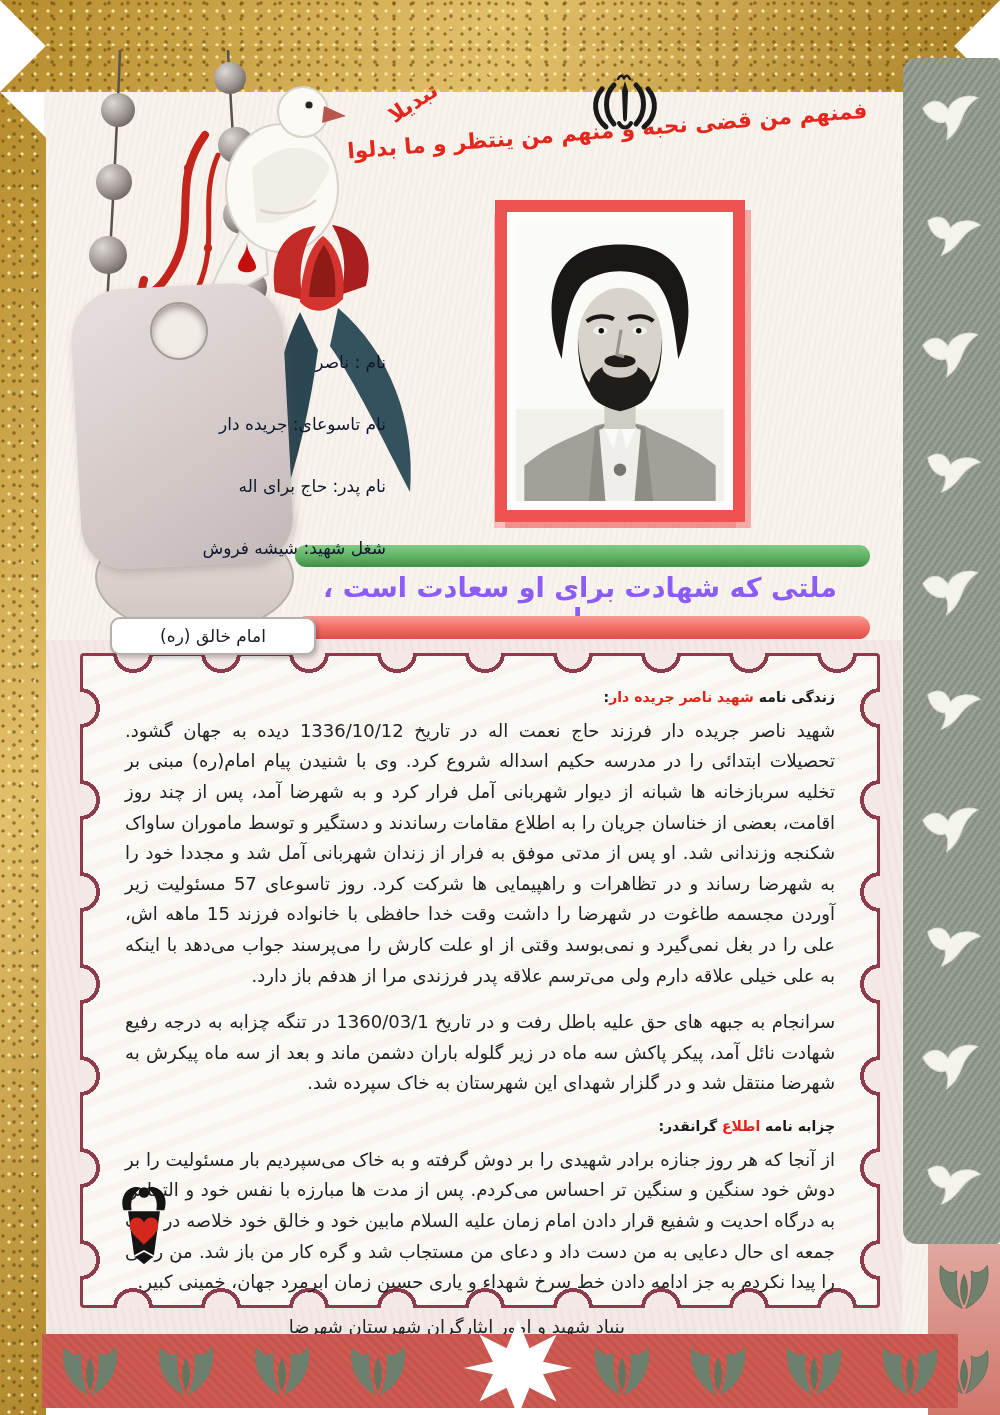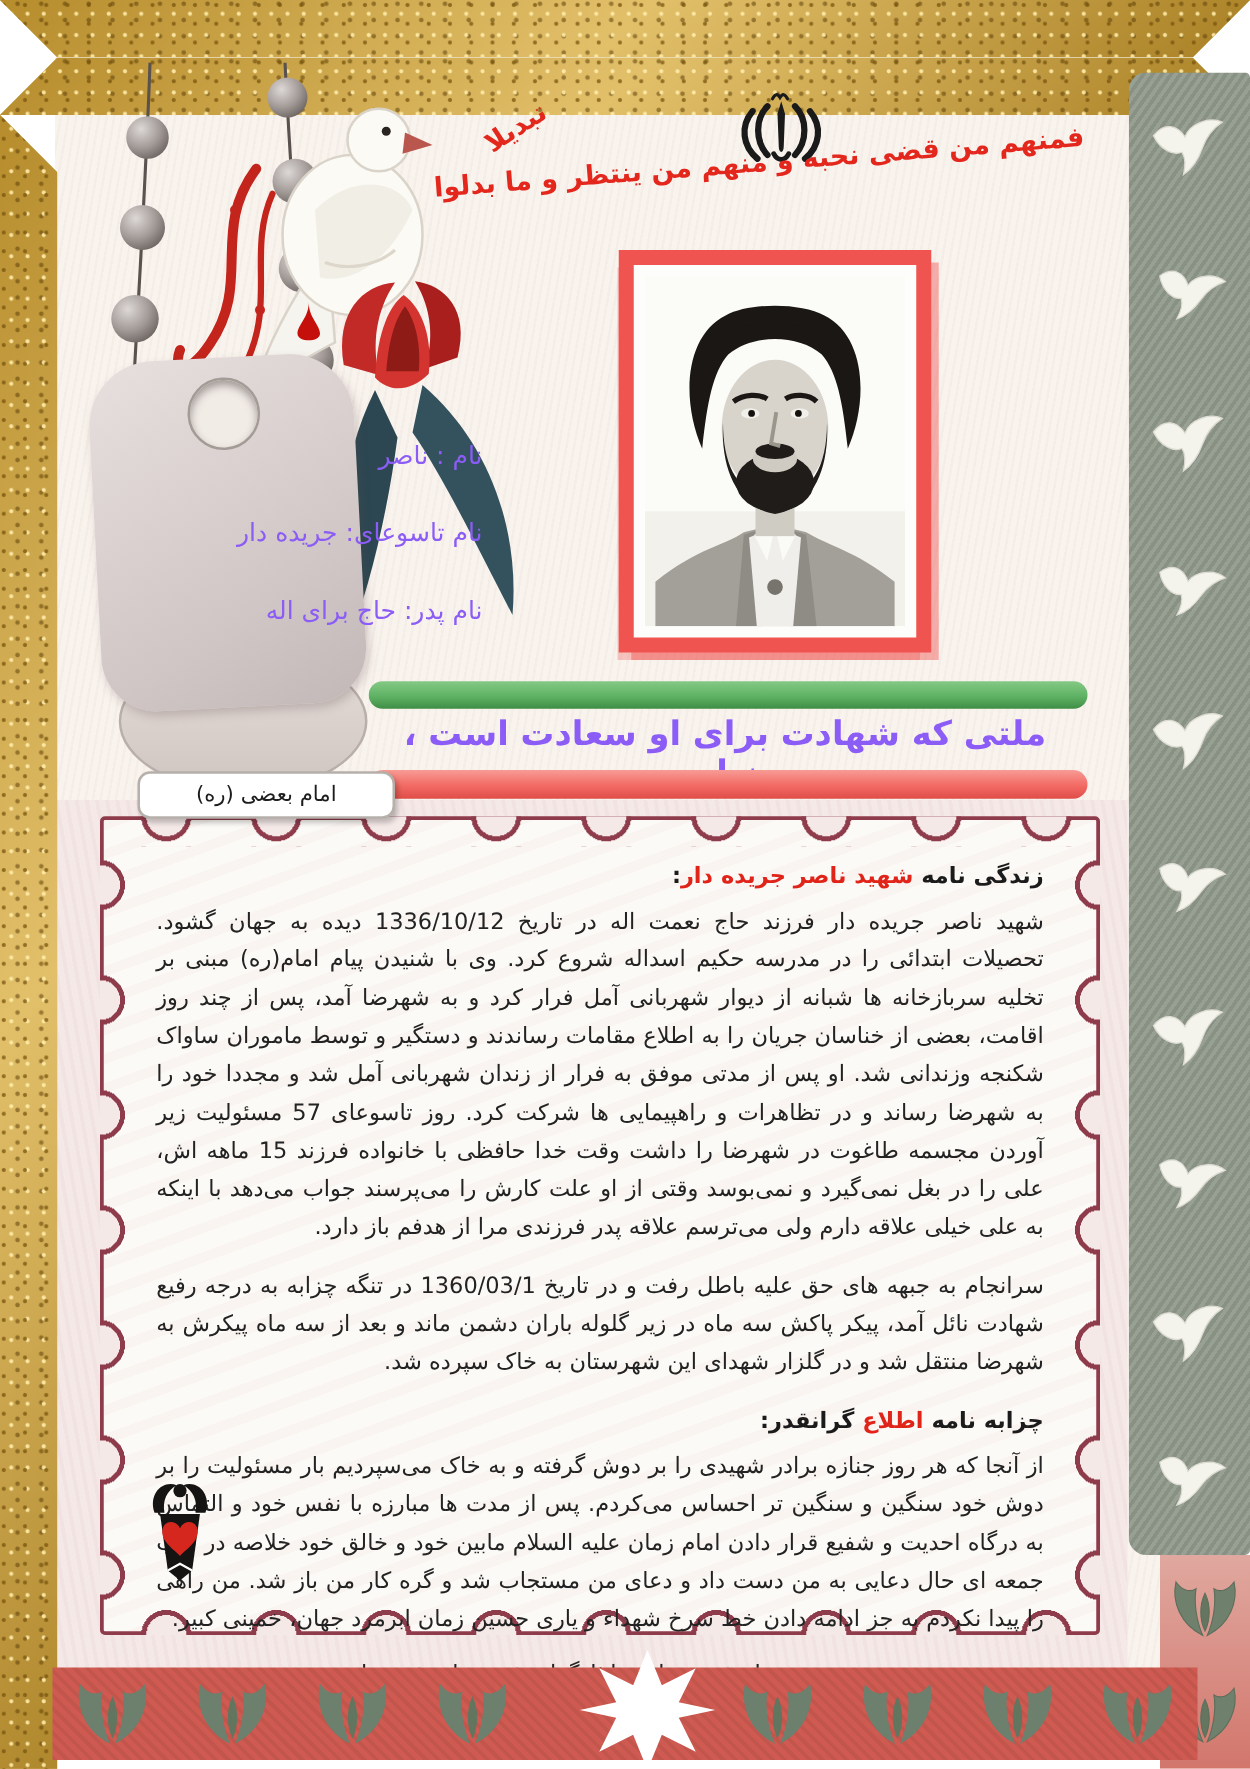--- a/index.html
+++ b/index.html
@@ -39,21 +39,21 @@
   .band-spacer{width:118px;height:10px;}
   .star{position:absolute;left:462px;top:1320px;z-index:8;}
   
   .tag{position:absolute;left:76px;top:286px;width:212px;height:280px;
     border-radius:52px 52px 44px 44px;transform:rotate(-3deg);
     background:linear-gradient(150deg,#e7e0de,#cfc5c4 70%,#c2b8b7);
     box-shadow:2px 4px 8px rgba(90,70,70,.25);z-index:3;}
   .tag-hole{position:absolute;left:50%;margin-left:-27px;top:16px;width:54px;height:54px;border-radius:50%;
     background:#f2ece7;border:2px solid #a39b96;box-shadow:inset 0 4px 7px rgba(60,50,50,.45);}
   .tag-text{position:absolute;left:86px;top:352px;width:300px;z-index:4;direction:rtl;
-    color:#8b5cf6;font-size:20px;}
+    color:#0f172a;font-size:17px;}
   .tag-text .line{height:62px;text-align:right;}
   .tag-text .l1{padding-left:0;padding-right:0;margin-right:-75px;} 
   .tag-text .line.l1{margin-right:0;padding-left:75px;}
   .tag-text .line.l2{padding-left:2px;}
   .tag-text .line.l3{padding-left:22px;}
   .tag-text .line.l4{padding-left:42px;}
   
   .photo{position:absolute;left:495px;top:200px;width:250px;height:322px;background:#ef5450;
     padding:0;box-sizing:border-box;z-index:3;
     box-shadow:8px 8px 0 -2px rgba(239,84,80,.45), -5px 10px 0 -4px rgba(239,84,80,.3);}
@@ -88,21 +88,21 @@
     background-image:radial-gradient(circle at 50% 100%,#f5e9e8 0 16px,#8e3c4c 16px 20px,rgba(0,0,0,0) 20px);
     background-size:88px 24px;background-repeat:repeat-x;background-position:0 100%;}
   .perf.left{top:6px;bottom:6px;left:-3px;width:24px;
     background-image:radial-gradient(circle at 0px 50%,#f5e9e8 0 16px,#8e3c4c 16px 20px,rgba(0,0,0,0) 20px);
     background-size:24px 92px;background-repeat:repeat-y;}
   .perf.right{top:6px;bottom:6px;right:-3px;width:24px;
     background-image:radial-gradient(circle at 100% 50%,#f5e9e8 0 16px,#8e3c4c 16px 20px,rgba(0,0,0,0) 20px);
     background-size:24px 92px;background-repeat:repeat-y;background-position:100% 0;}
   .stamp-content{position:relative;z-index:3;padding:30px 42px 0;direction:rtl;color:#232323;
     font-size:18px;line-height:1.7;}
-  .stamp-content h3{margin:0 0 4px;font-size:18px;font-weight:bold;color:#1b1b1b;}
+  .stamp-content h3{margin:0 0 4px;font-size:14px;font-weight:bold;color:#1b1b1b;}
   .stamp-content h3 .hl{color:#e02419;}
   .stamp-content p{margin:6px 0 0;text-align:justify;}
   .stamp-content .sig{margin:14px 210px 0 0;text-align:right;font-size:18px;}
   .mt{margin-top:16px !important;}
   .bonyad-logo{position:absolute;left:30px;bottom:38px;z-index:4;}
   
   .artwork{position:absolute;left:50px;top:50px;z-index:2;}
 </style>
 </head>
 <body>
@@ -181,20 +181,21 @@
 
   <div class="bowl"></div>
 
   <div class="tag">
     <div class="tag-hole"></div>
   </div>
   <div class="tag-text">
     <div class="line l1">نام : ناصر</div>
     <div class="line l2">نام تاسوعای: جریده دار</div>
     <div class="line l3">نام پدر: حاج برای اله</div>
+    <div class="line l4">شغل شهید: شیشه فروش</div>
   </div>
 
   <svg class="emblem" width="74" height="72" viewBox="0 0 74 70">
     <g stroke="#1a1a1a" fill="none" stroke-linecap="round">
       <path d="M26 14 C16 24 16 42 26 53" stroke-width="5"></path>
       <path d="M14 18 C4 30 6 46 18 56" stroke-width="5"></path>
       <path d="M48 14 C58 24 58 42 48 53" stroke-width="5"></path>
       <path d="M60 18 C70 30 68 46 56 56" stroke-width="5"></path>
       <path d="M31 52 C34 58 40 58 43 52" stroke-width="4"></path>
       <path d="M30 8 Q33 2 36 7 Q39 2 42 8" stroke-width="2.5"></path>
@@ -238,21 +239,21 @@
         <ellipse cx="119" cy="105" rx="7" ry="4" fill="#f0efe9"></ellipse>
           <circle cx="118" cy="105" r="2.6" fill="#14100e"></circle>
         <path d="M101 104 L97 128 L104 130" stroke="#9a968c" stroke-width="3" fill="none"></path>
       </svg>
     </div>
   </div>
 
   <div class="bar green"></div>
   <div class="quote">ملتی که شهادت برای او سعادت است ، پیروز است .</div>
   <div class="bar red"></div>
-  <div class="khomeini">امام بعضی (ره)</div>
+  <div class="khomeini">امام خالق (ره)</div>
 
   <div class="stamp">
     <div class="perf top"></div>
     <div class="perf bottom"></div>
     <div class="perf left"></div>
     <div class="perf right"></div>
 
     <div class="stamp-content">
       <h3><span>زندگی نامه </span><span class="hl">شهید ناصر جریده دار</span><span>:</span></h3>
       <p>شهید ناصر جریده دار فرزند حاج نعمت اله در تاریخ 1336/10/12 دیده به جهان گشود. تحصیلات ابتدائی را در مدرسه حکیم اسداله شروع کرد. وی با شنیدن پیام امام(ره) مبنی بر تخلیه سربازخانه ها شبانه از دیوار شهربانی آمل فرار کرد و به شهرضا آمد، پس از چند روز اقامت، بعضی از خناسان جریان را به اطلاع مقامات رساندند و دستگیر و توسط ماموران ساواک شکنجه وزندانی شد. او پس از مدتی موفق به فرار از زندان شهربانی آمل شد و مجددا خود را به شهرضا رساند و در تظاهرات و راهپیمایی ها شرکت کرد. روز تاسوعای 57 مسئولیت زیر آوردن مجسمه طاغوت در شهرضا را داشت وقت خدا حافظی با خانواده فرزند 15 ماهه اش، علی را در بغل نمی‌گیرد و نمی‌بوسد وقتی از او علت کارش را می‌پرسند جواب می‌دهد با اینکه به علی خیلی علاقه دارم ولی می‌ترسم علاقه پدر فرزندی مرا از هدفم باز دارد.</p>

